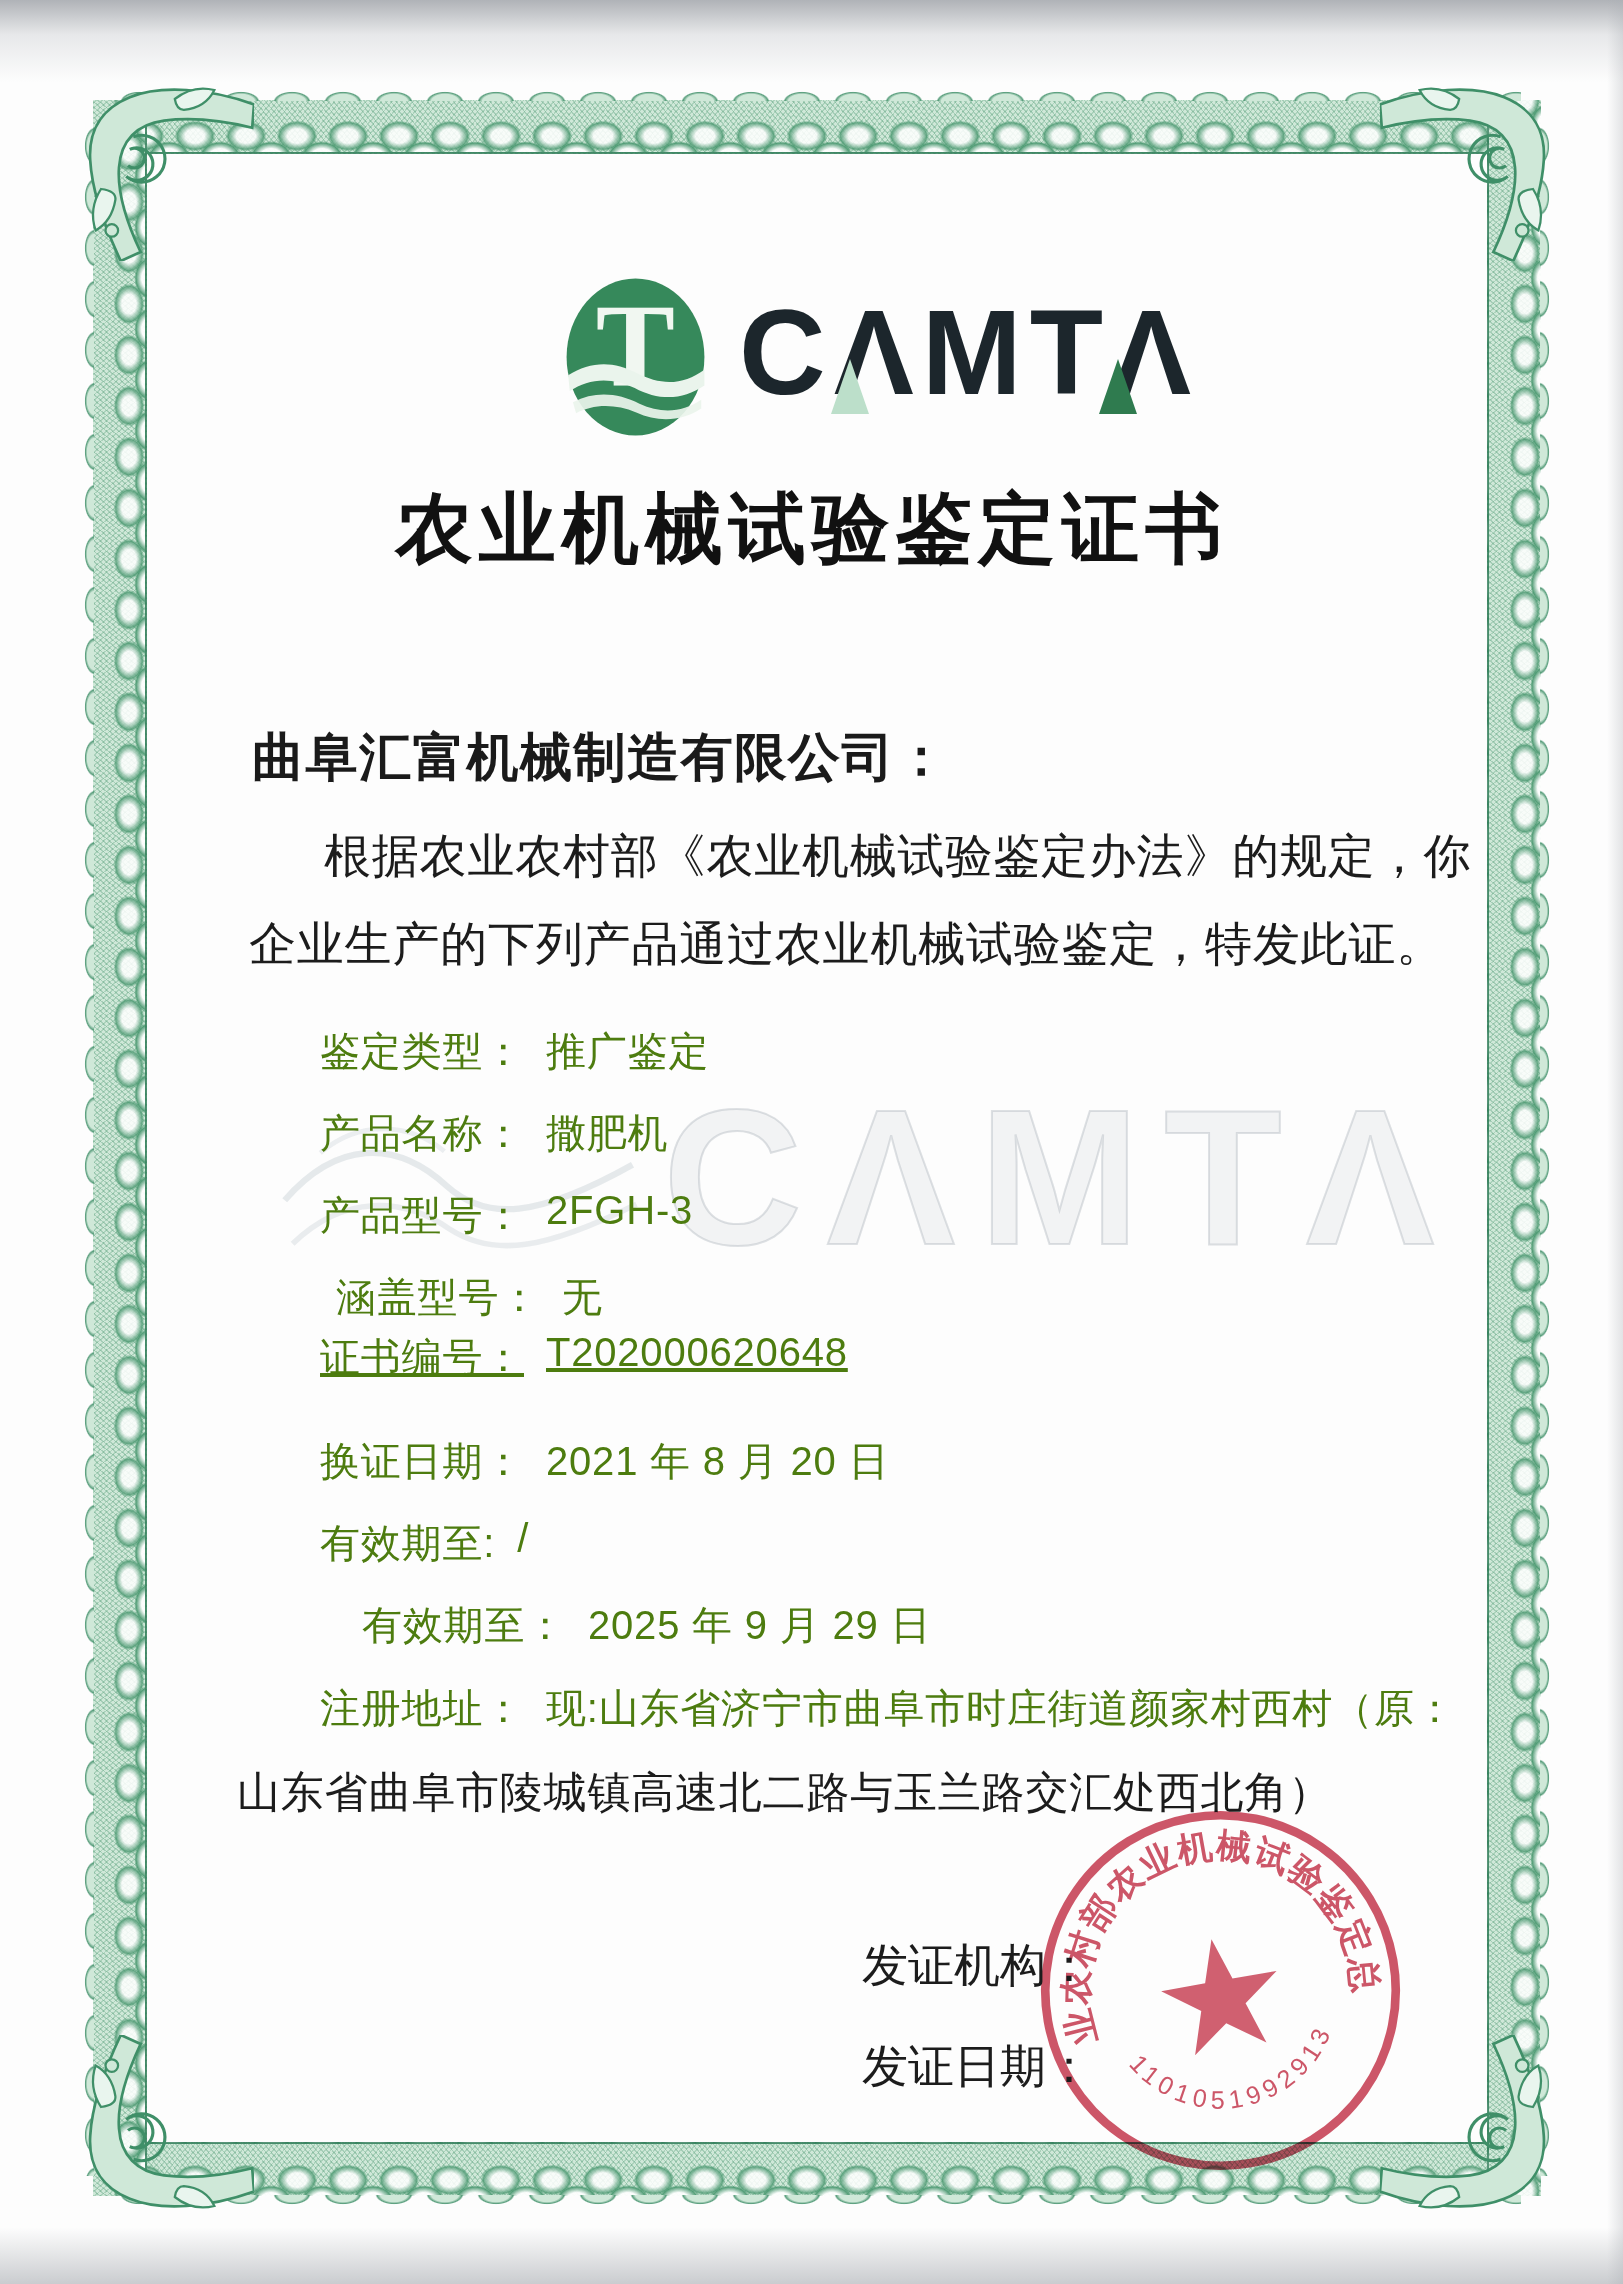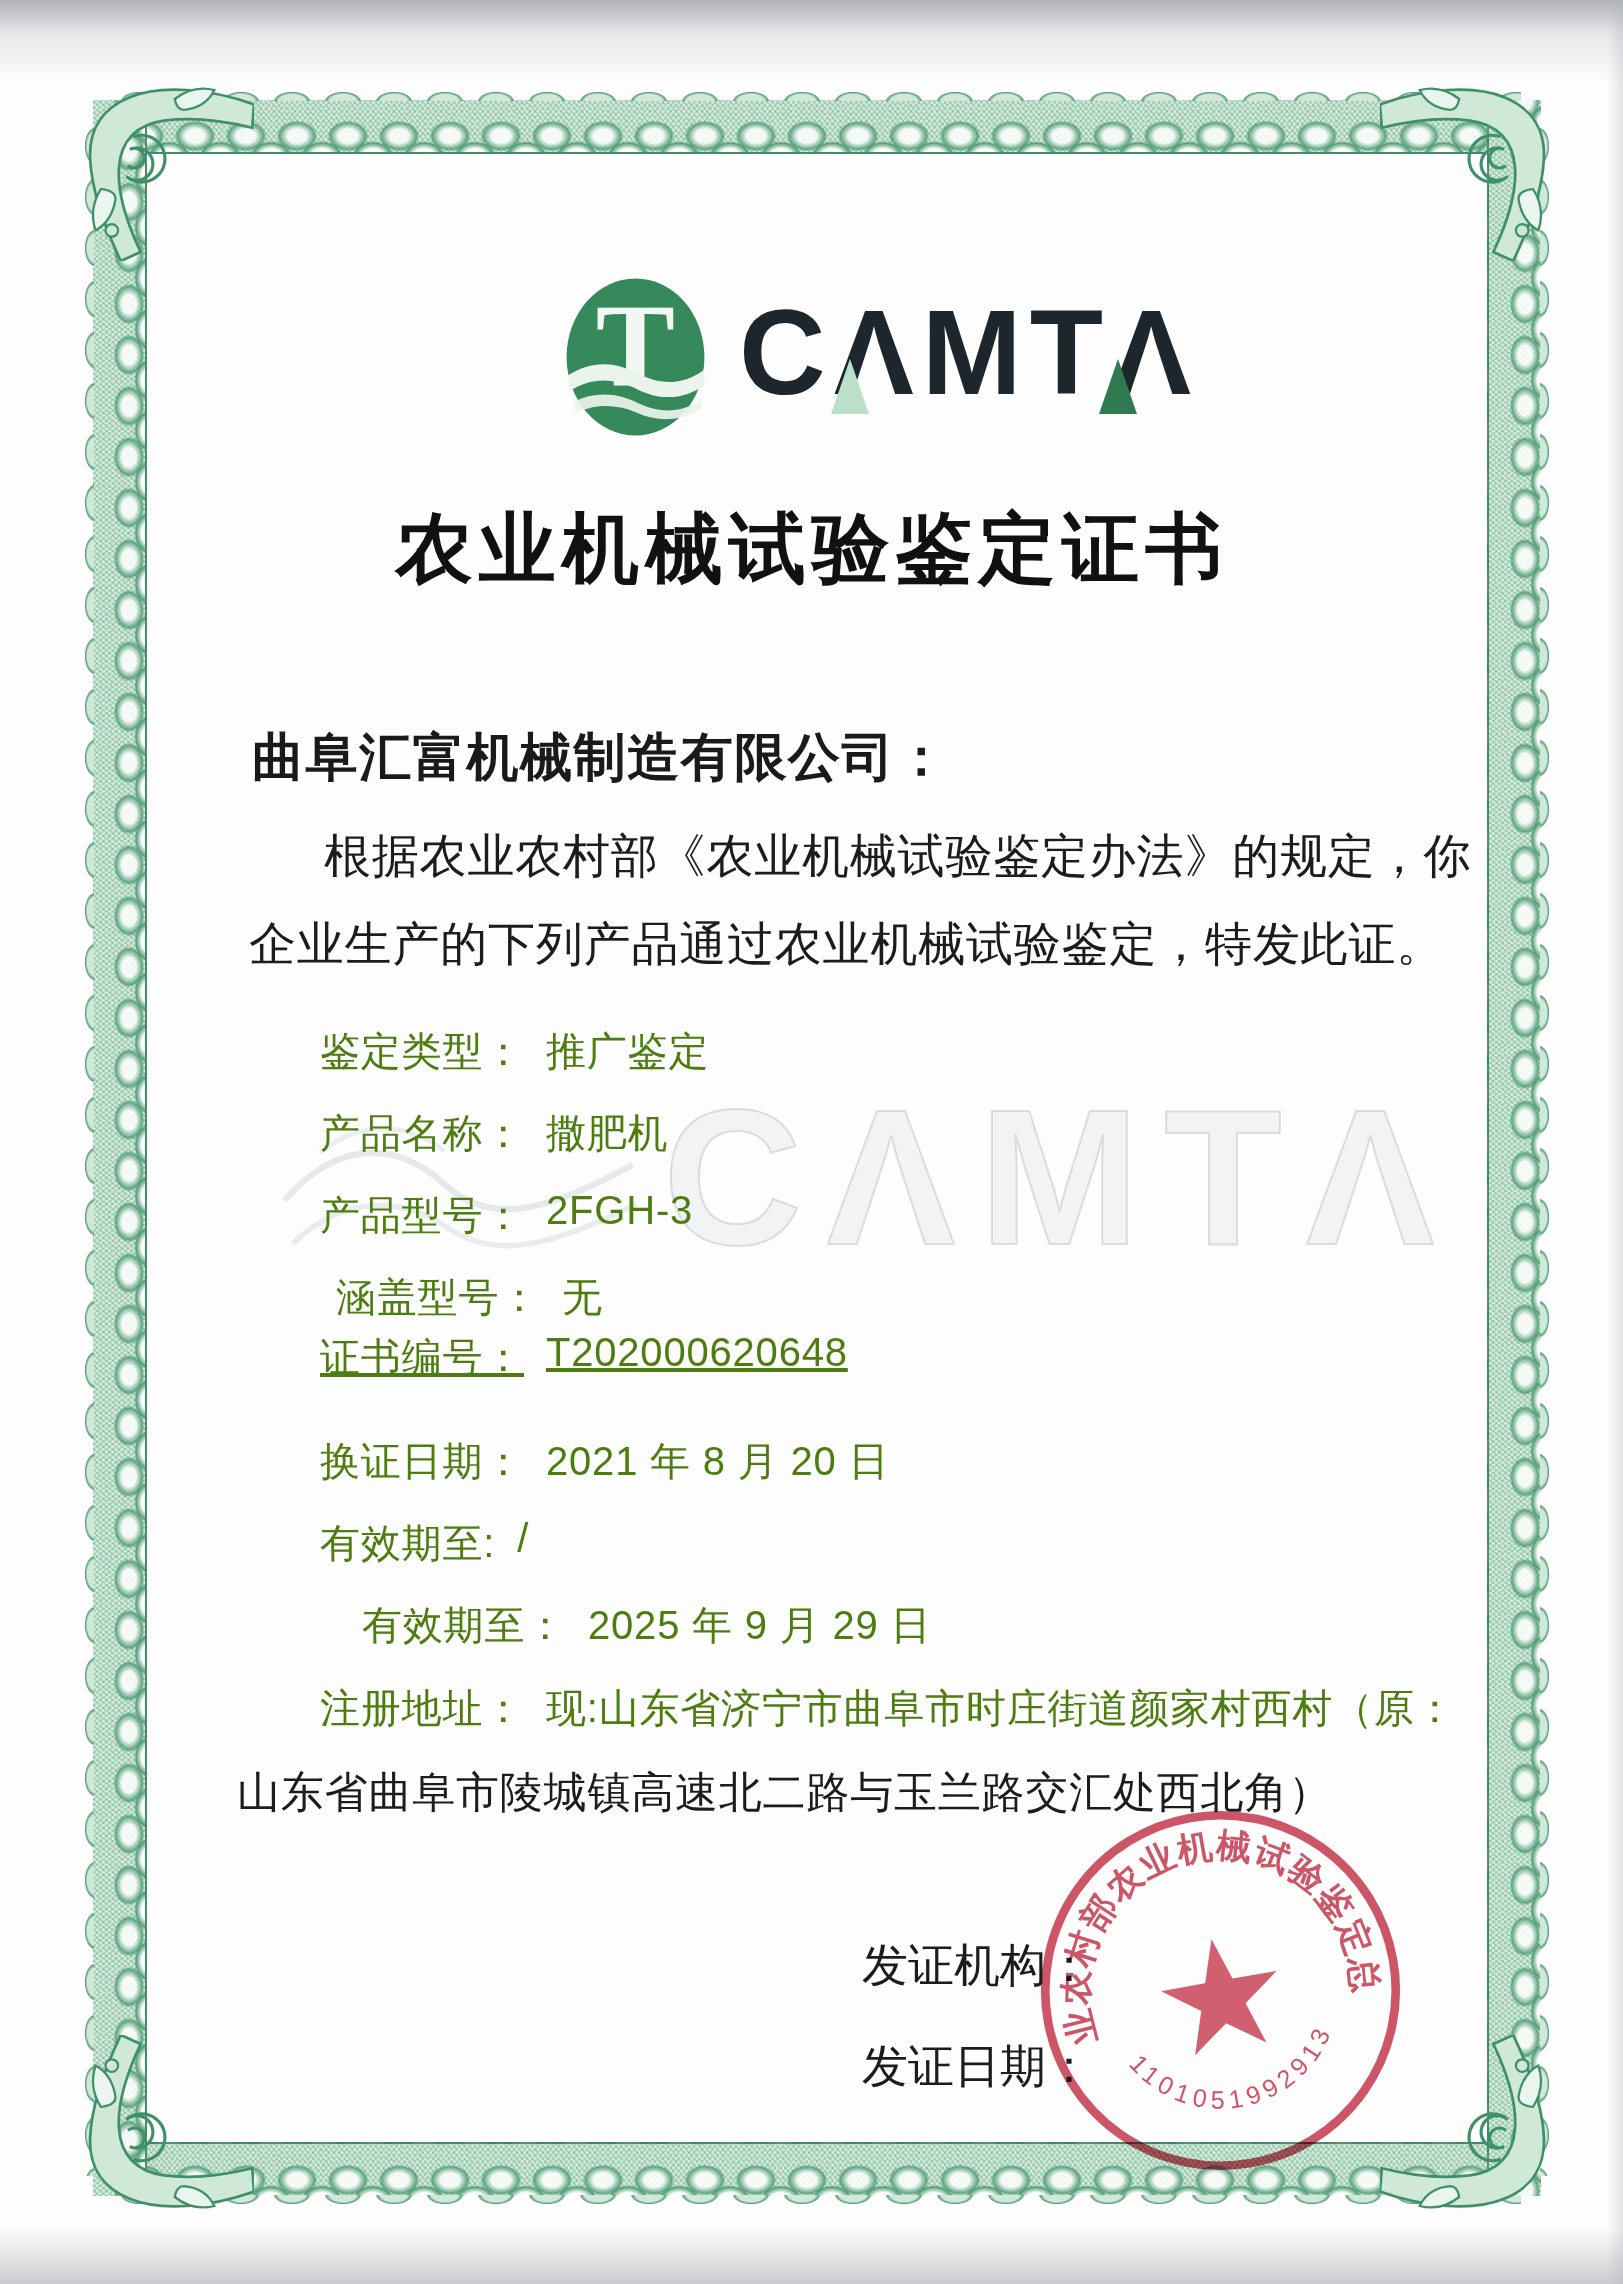--- a/index.html
+++ b/index.html
@@ -62,21 +62,21 @@
 
   
   .logo-row{position:absolute;left:565px;top:276px;height:162px;display:flex;align-items:center;gap:33px;}
   .brand{font-size:120px;font-weight:bold;letter-spacing:8px;color:#1c262c;line-height:1;
       font-family:"Liberation Sans","DejaVu Sans",sans-serif;position:relative;top:-4.7px;}
   .tri{position:absolute;width:0;height:0;}
   .tri-a{left:831px;top:359px;border-left:19px solid transparent;border-right:19px solid transparent;border-bottom:55px solid #bcdfca;}
   .tri-b{left:1099px;top:359px;border-left:19px solid transparent;border-right:19px solid transparent;border-bottom:55px solid #2f7b4f;}
 
   
-  .title{position:absolute;left:0;top:498px;width:100%;text-align:center;
+  .title{position:absolute;left:0;top:478px;width:100%;text-align:center;
       font-family:"Liberation Serif","DejaVu Serif",serif;font-weight:bold;
       font-size:77px;letter-spacing:6.3px;color:#111;}
   .company{position:absolute;left:252px;top:723px;font-size:52px;font-weight:bold;letter-spacing:1.6px;color:#1a1a1a;}
   .intro{position:absolute;font-size:47px;letter-spacing:0.8px;color:#1c1c1c;white-space:nowrap;}
   .intro1{left:324px;top:825px;}
   .intro2{left:249px;top:913px;}
   .frow{position:absolute;left:320px;font-size:40px;color:#4d7c0f;white-space:nowrap;display:flex;}
   .frow .lbl{letter-spacing:0.8px;}
   .frow .val{margin-left:22px;letter-spacing:0.8px;}
   .r0{top:1024px;} .r1{top:1106px;} .r2{top:1188px;} .r3{top:1270px;margin-left:16px;} .r4{top:1330px;text-decoration:underline;}

